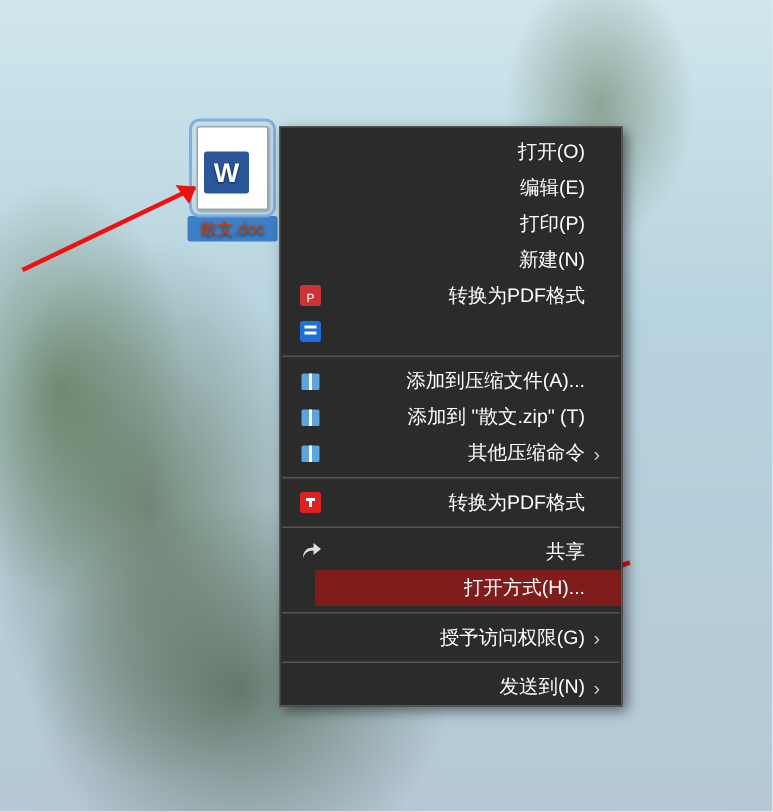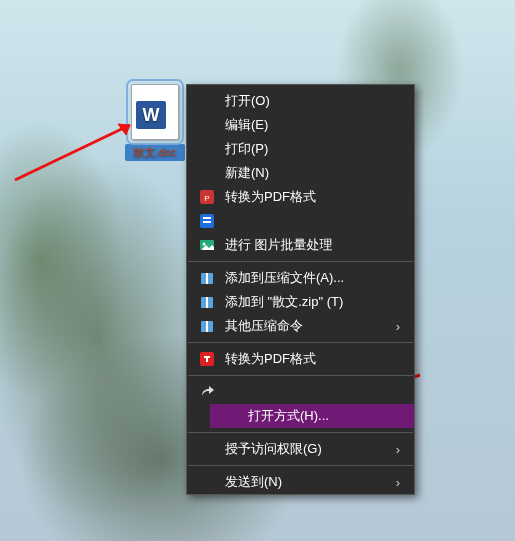--- a/index.html
+++ b/index.html
@@ -86,27 +86,27 @@
     white-space: nowrap;
     position: relative;
   }
   .mi .ico {
     width: 20px;
     display: inline-flex;
     align-items: center; justify-content: center;
     margin-right: 8px;
     font-size: 13px;
   }
-  .mi .lab { flex: 1; }
+  .mi .lab { flex: 1; text-align: right; }
   .mi .sub {
     width: 10px;
     text-align: right;
     color: #ccc;
   }
-  .mi.highlight { background: #701a75; margin-left: 23px; }
+  .mi.highlight { background: #7f1d1d; margin-left: 23px; }
   .sep {
     height: 1px;
     background: #555;
     margin: 4px 1px;
   }
   .icon-svg { width: 16px; height: 16px; display: block; }
 </style>
 </head>
 <body>
 
@@ -162,31 +162,20 @@
     <div class="mi">
       <span class="ico">
         <svg class="icon-svg" viewBox="0 0 16 16">
           <rect x="1" y="1" width="14" height="14" fill="#1e6fd8" rx="2"></rect>
           <rect x="4" y="4" width="8" height="2" fill="#fff"></rect>
           <rect x="4" y="8" width="8" height="2" fill="#fff"></rect>
         </svg>
       </span>
       <span class="sub"></span>
     </div>
-    <div class="mi">
-      <span class="ico">
-        <svg class="icon-svg" viewBox="0 0 16 16">
-          <rect x="1" y="3" width="14" height="10" fill="#2a7" rx="1"></rect>
-          <circle cx="5" cy="7" r="1.5" fill="#fff"></circle>
-          <path d="M3 12 L7 8 L10 11 L13 8 L15 10 L15 13 L3 13 Z" fill="#fff"></path>
-        </svg>
-      </span>
-      <span class="lab">进行 图片批量处理</span>
-      <span class="sub"></span>
-    </div>
     <div class="sep"></div>
     <div class="mi">
       <span class="ico">
         <svg class="icon-svg" viewBox="0 0 16 16">
           <rect x="2" y="3" width="12" height="11" fill="#5aa4e0" rx="1"></rect>
           <rect x="7" y="3" width="2" height="11" fill="#fff"></rect>
         </svg>
       </span>
       <span class="lab">添加到压缩文件(A)...</span>
       <span class="sub"></span>
@@ -222,20 +211,21 @@
       <span class="lab">转换为PDF格式</span>
       <span class="sub"></span>
     </div>
     <div class="sep"></div>
     <div class="mi">
       <span class="ico">
         <svg class="icon-svg" viewBox="0 0 16 16">
           <path d="M10 2 L15 6 L10 10 V7 C6 7 4 9 3 12 C3 7 6 5 10 5 Z" fill="#ddd"></path>
         </svg>
       </span>
+      <span class="lab">共享</span>
       <span class="sub"></span>
     </div>
     <div class="mi highlight">
       <span class="ico"></span>
       <span class="lab">打开方式(H)...</span>
       <span class="sub"></span>
     </div>
     <div class="sep"></div>
     <div class="mi">
       <span class="ico"></span>

